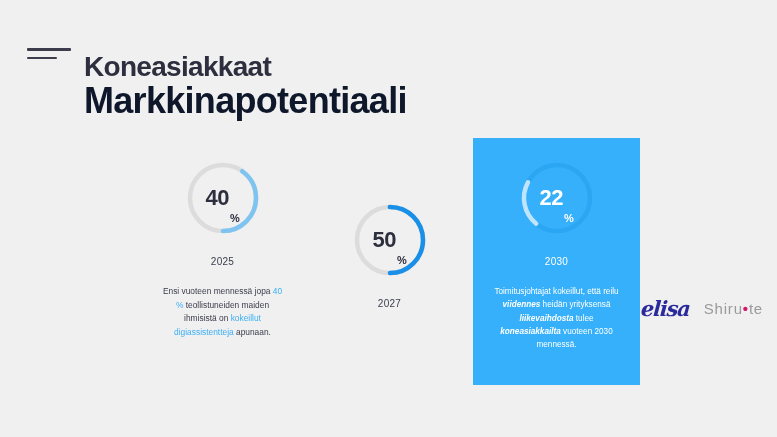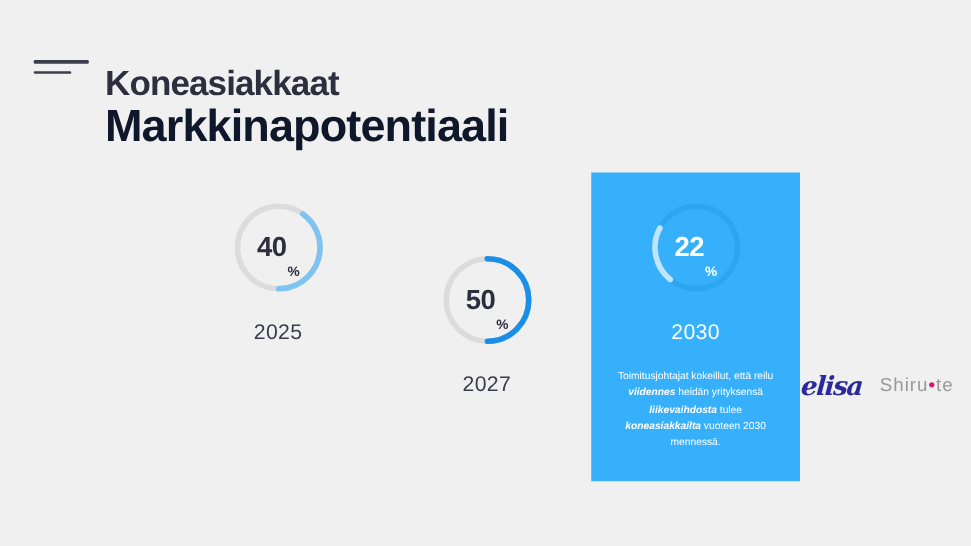--- a/index.html
+++ b/index.html
@@ -51,21 +51,21 @@
     position:absolute; left:0; top:0; width:76px; height:76px;
     display:flex; align-items:center; justify-content:center;
     font-size:22px; font-weight:bold; color:#2d2e3e;
     letter-spacing:-0.5px;
   }
   .ring-val .pct { font-size:11px; font-weight:bold; align-self:flex-end;
                    margin-bottom:12px; margin-left:1px; }
   .card.c3 .ring-val { color:#ffffff; }
 
   .year {
-    margin-top:20px; font-size:17px; color:#3b3c4c; letter-spacing:0.3px;
+    margin-top:20px; font-size:10px; color:#3b3c4c; letter-spacing:0.3px;
   }
   .card.c3 .year { color:#ffffff; }
 
   .body {
     margin-top:18px; width:122px; text-align:center;
     font-size:8.4px; line-height:1.62; color:#3b3c4c;
   }
   .card.c3 .body { color:#ffffff; width:132px; font-size:8.2px; }
   .hl { color:#3bb0f5; }
   .bd { font-weight:bold;font-style:italic; }
@@ -106,20 +106,21 @@
         <svg viewBox="0 0 76 76">
           <circle cx="38" cy="38" r="33" fill="none" stroke="#dcdcdc" stroke-width="4.5"></circle>
           <circle class="arc" cx="38" cy="38" r="33" fill="none" stroke="#7fc4f0" stroke-width="4.5" stroke-linecap="round" transform="rotate(-90 38 38) scale(-1,1) translate(-76,0)" stroke-dasharray="82.94 124.41"></circle>
         </svg>
         <div class="ring-val">
           <span>40</span>
           <span class="pct">%</span>
         </div>
       </div>
       <div class="year">2025</div>
+      <div class="body"><span>Ensi vuoteen mennessä jopa </span><span class="hl">40 %</span><span> teollistuneiden maiden ihmisistä on </span><span class="hl">kokeillut digiassistentteja</span><span> apunaan.</span></div>
     </div>
 
     <div class="card c2">
       <div class="ring-wrap">
         <svg viewBox="0 0 76 76">
           <circle cx="38" cy="38" r="33" fill="none" stroke="#dcdcdc" stroke-width="4.5"></circle>
           <circle class="arc" cx="38" cy="38" r="33" fill="none" stroke="#1a8fe8" stroke-width="4.5" stroke-linecap="round" transform="rotate(-90 38 38) scale(-1,1) translate(-76,0)" stroke-dasharray="103.67 103.67"></circle>
         </svg>
         <div class="ring-val">
           <span>50</span>

